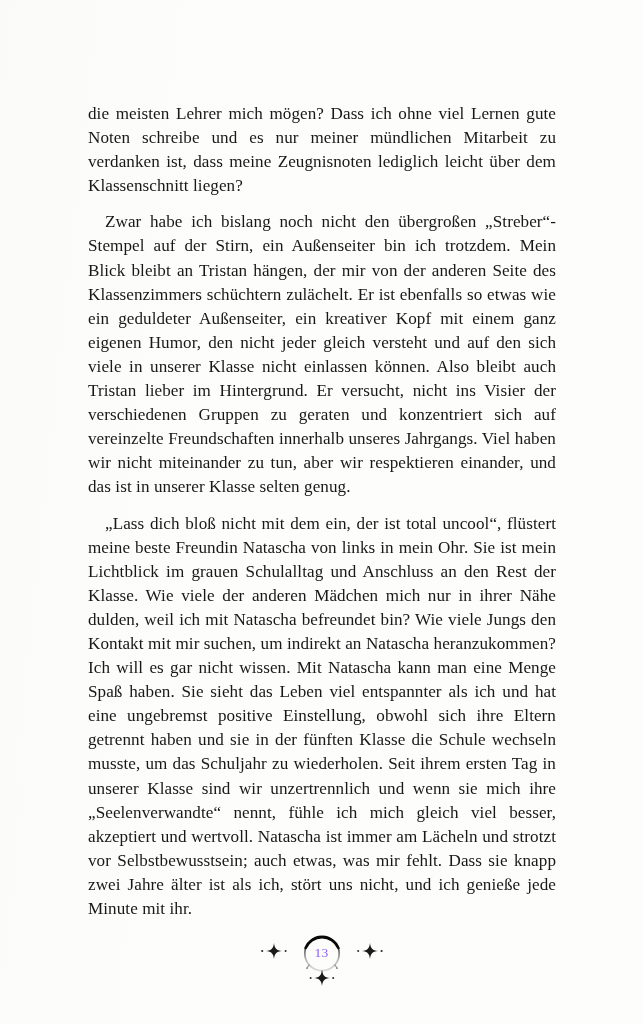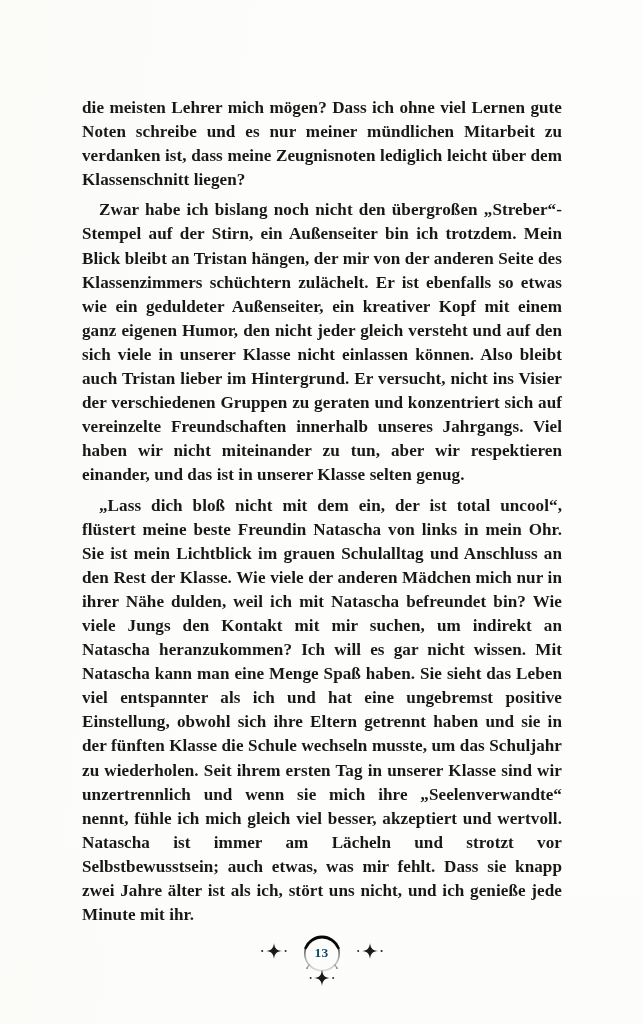--- a/index.html
+++ b/index.html
@@ -32,31 +32,30 @@
   }
 
   .text-block {
     position: absolute;
     left: 76px;
     top: 90px;
     width: 492px;
   }
 
   p.para {
-    margin: 6px;
+    margin: 12px;
     font-size: 17.1px;
     line-height: 24.1px;
     color: #181818;
     text-align: justify;
     text-justify: inter-word;
     -webkit-hyphens: none;
     hyphens: none;
     letter-spacing: 0.004em;
     word-spacing: 0.002em;
-    font-weight: bold;
   }
 
   p.para.indent {
     text-indent: 17px;
   }
 
   
   .folio {
     position: absolute;
     left: 0;
@@ -81,22 +80,22 @@
     height: 46px;
   }
 
   .folio-number {
     position: absolute;
     left: 50%;
     top: 50%;
     transform: translate(-50%, -50%);
     font-family: "Liberation Serif", "DejaVu Serif", serif;
     font-size: 13.5px;
-    font-weight: 700;
-    color: #0c4a6e;
+    font-weight: 400;
+    color: #8b5cf6;
     letter-spacing: 0.01em;
     line-height: 1;
   }
 
   .spark {
     position: absolute;
   }
   .spark.left  { left: 8px;  top: 15px; }
   .spark.right { right: 8px; top: 15px; }
   .spark.bottom{ left: 50%; transform: translateX(-50%); top: 42px; }

